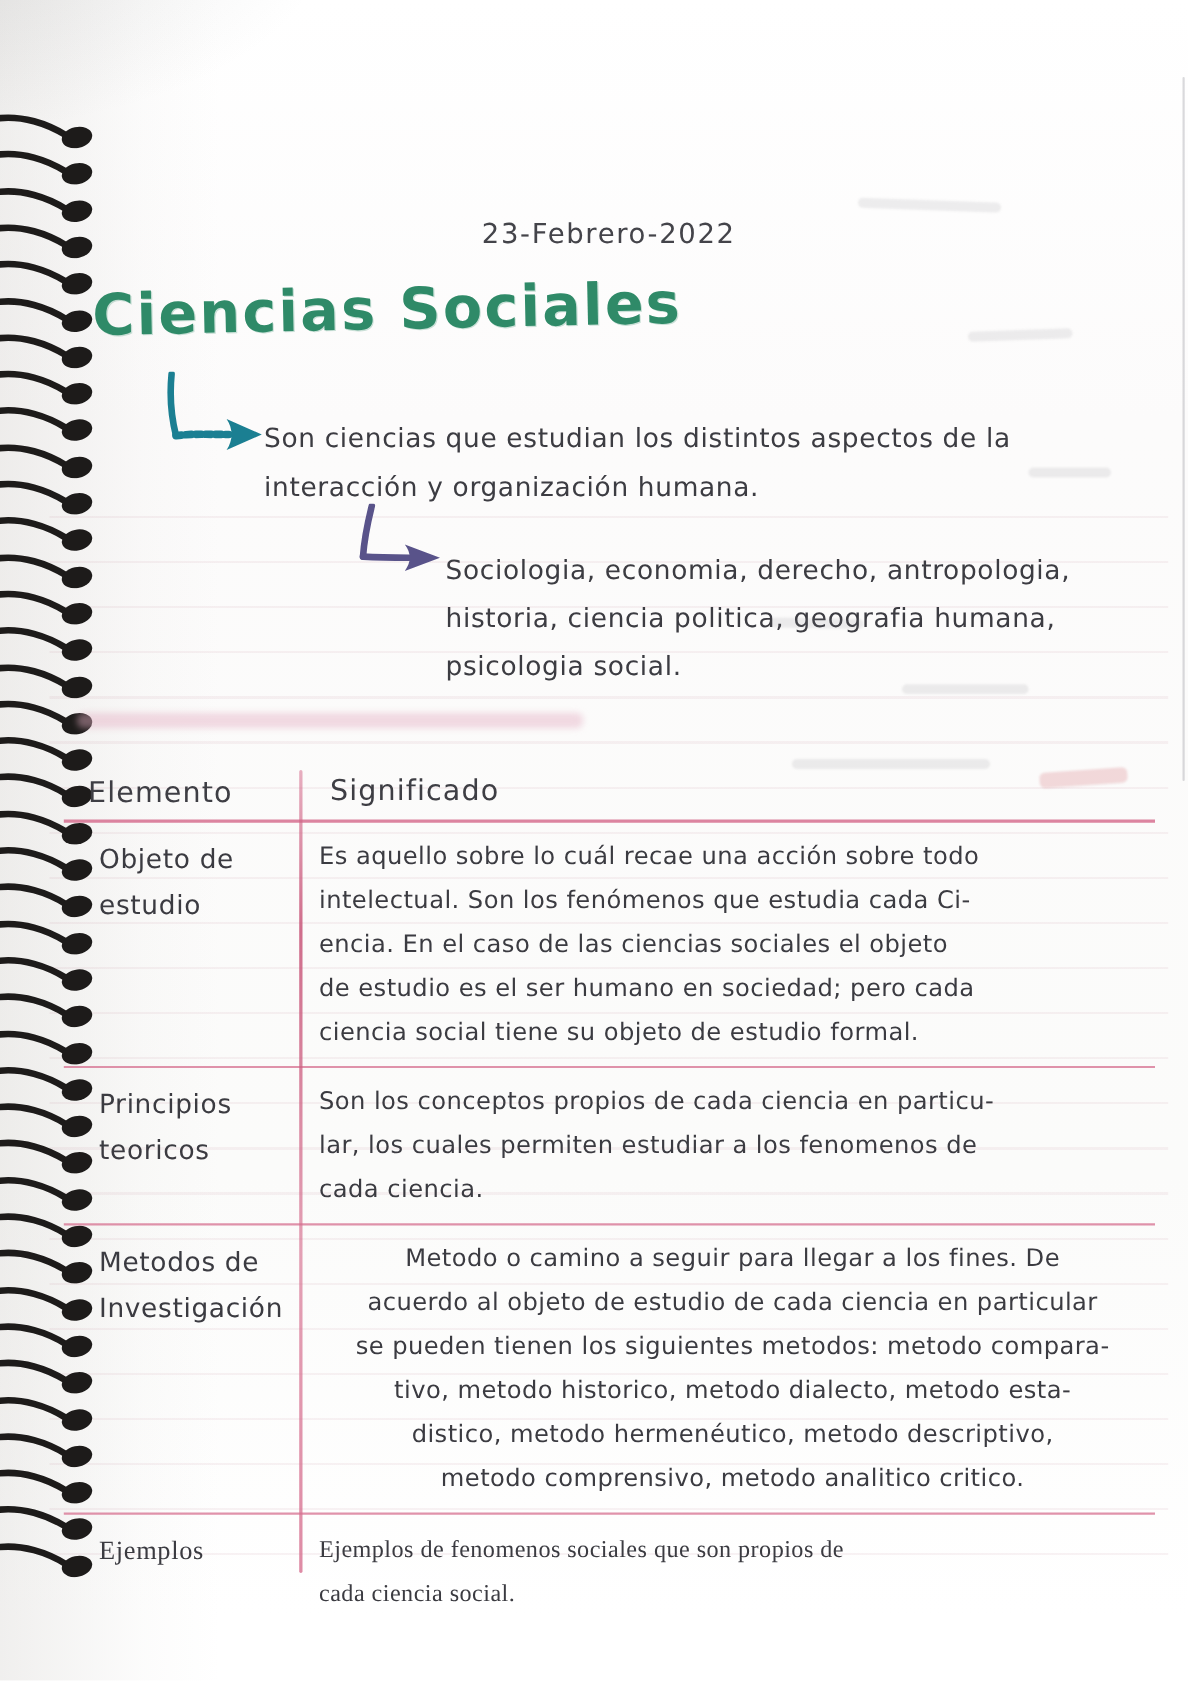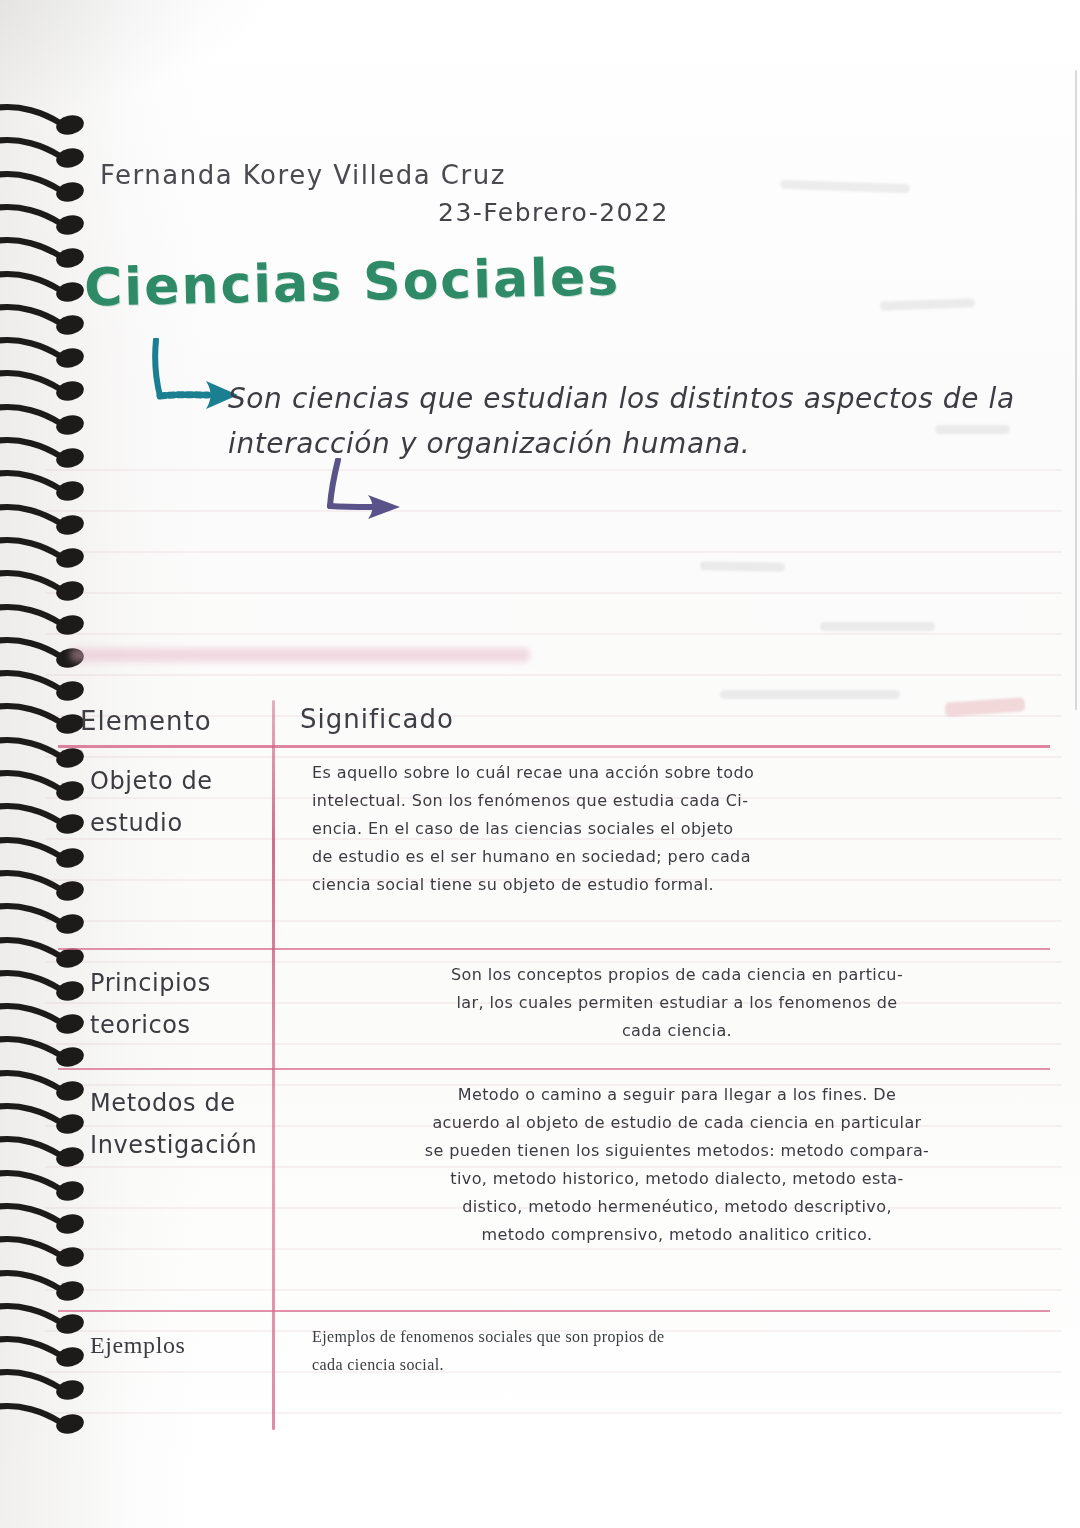--- a/index.html
+++ b/index.html
@@ -33,52 +33,52 @@
   
   .hand { letter-spacing:1px; }
   .author { position:absolute; left:100px; top:160px; font-size:26px; letter-spacing:1.5px; color:#4a4a50; }
   .date   { position:absolute; left:438px; top:198px; font-size:25px; letter-spacing:1.5px; color:#44444a; }
   .title  {
     position:absolute; left:84px; top:252px; font-size:52px; font-weight:700;
     letter-spacing:2px; color:#2f8a68; transform:rotate(-1.2deg);
     text-shadow:1px 1px 0 rgba(47,138,104,0.25);
   }
   .arrow { position:absolute; }
-  .note-1 { position:absolute; left:228px; top:376px; font-size:28px; line-height:45px;
-            white-space:pre-line; letter-spacing:0.6px; color:#3c3c42; width:800px;font-style:italic; }
+  .note-1 { position:absolute; left:240px; top:376px; font-size:24px; line-height:45px;
+            white-space:pre-line; letter-spacing:0.6px; color:#3c3c42; width:800px; }
   .note-2 { position:absolute; left:405px; top:496px; font-size:24px; line-height:44px;
             white-space:pre-line; letter-spacing:0.6px; color:#3c3c42; width:650px; }
   .table-title { position:absolute; left:82px; top:656px; font-size:30px; letter-spacing:1.2px; color:#38383e; }
   .table-title .hl {
     background:linear-gradient(97deg, rgba(236,196,213,0.95) 0%, rgba(236,196,213,0.40) 35%,
                rgba(236,196,213,0.85) 60%, rgba(236,196,213,0.45) 100%);
     padding:4px 16px 4px 6px; border-radius:3px;
   }
   .smudge-above {
     position:absolute; left:70px; top:648px; width:460px; height:14px;
     background:rgba(228,175,196,0.45); filter:blur(3px); border-radius:6px;
   }
   .col-head-el  { position:absolute; left:80px;  top:706px; font-size:26px; letter-spacing:1px; }
   .col-head-sig { position:absolute; left:300px; top:704px; font-size:26px; letter-spacing:1px; }
   .table { position:absolute; left:58px; top:745px; width:992px; border-top:3px solid rgba(214,111,143,0.85); }
   .trow  { display:flex; border-bottom:2px solid rgba(214,111,143,0.75); }
   .trow.last { border-bottom:none;font-family:Liberation Serif, serif; }
   .cell-el  { width:214px; padding:12px 6px 6px 32px; font-size:24px; line-height:42px;
               white-space:pre-line; letter-spacing:0.6px; color:#3b3b41; }
-  .cell-sig { flex:1; padding:11px 8px 10px 40px; font-size:16px; line-height:28px;
+  .cell-sig { flex:1; padding:11px 8px 10px 18px; font-size:22px; line-height:40px;
               white-space:pre-line; letter-spacing:0.4px; color:#3b3b41; }
   .vline { position:absolute; left:272px; top:700px; width:3px; height:730px;
            background:linear-gradient(to bottom, rgba(214,111,143,0.55), rgba(199,84,120,0.85) 20%,
                       rgba(214,111,143,0.65) 60%, rgba(214,111,143,0.8)); border-radius:2px; }
   
   .bleed { position:absolute; height:9px; border-radius:5px;
            background:rgba(118,114,126,0.12); filter:blur(1.2px); }
   .bleed.pink { background:rgba(205,90,100,0.22); }
   .rows-min .trow:nth-child(1) .cell-sig { min-height:200px; }
-  .rows-min .trow:nth-child(2) .cell-sig { min-height:118px;text-align:center; }
+  .rows-min .trow:nth-child(2) .cell-sig { min-height:118px; }
   .rows-min .trow:nth-child(3) .cell-sig { min-height:240px;text-align:center; }
   .rows-min .trow:nth-child(4) .cell-sig { min-height:116px; }
 </style>
 </head>
 <body>
 
 <div class="photo">
   <div class="page">
 
     <div class="rules"></div>
@@ -239,38 +239,40 @@
         <div class="loop" style="top: 1368.4px;"><svg width="96" height="32" viewBox="0 0 96 32">
             <path d="M1 5 C 26 1, 50 10, 66 20" stroke="#1d1b1a" stroke-width="6" fill="none" stroke-linecap="round"></path>
             <ellipse cx="76" cy="22" rx="14" ry="9.5" fill="#1d1b1a" transform="rotate(-12 76 22)"></ellipse>
           </svg></div>
         <div class="loop" style="top: 1401.7px;"><svg width="96" height="32" viewBox="0 0 96 32">
             <path d="M1 5 C 26 1, 50 10, 66 20" stroke="#1d1b1a" stroke-width="6" fill="none" stroke-linecap="round"></path>
             <ellipse cx="76" cy="22" rx="14" ry="9.5" fill="#1d1b1a" transform="rotate(-12 76 22)"></ellipse>
           </svg></div>
       </div>
 
-    <div class="author hand">Fernanda Korey Villeda Cruz</div>
     <div class="date hand">23-Febrero-2022</div>
 
     <h1 class="title">Ciencias Sociales</h1>
 
     <svg class="arrow" style="left:142px; top:338px;" width="106" height="80" viewBox="0 0 106 80">
       <path d="M14 2 C 12 22, 14 42, 18 58" stroke="#1b7f92" stroke-width="6" fill="none" stroke-linecap="round"></path>
       <path d="M18 58 C 35 56, 52 57, 66 57" stroke="#1b7f92" stroke-width="7" fill="none" stroke-linecap="round" stroke-dasharray="5 4"></path>
       <path d="M64 43 L 96 57 L 64 71 C 70 62, 70 52, 64 43 Z" fill="#1b7f92"></path>
     </svg>
     <div class="note-1">Son ciencias que estudian los distintos aspectos de la
 interacción y organización humana.</div>
 
     <svg class="arrow" style="left:308px; top:458px;" width="100" height="66" viewBox="0 0 100 66">
       <path d="M30 2 C 26 18, 23 34, 22 48" stroke="#59538a" stroke-width="6" fill="none" stroke-linecap="round"></path>
       <path d="M22 48 C 38 49, 52 49, 64 49" stroke="#59538a" stroke-width="6" fill="none" stroke-linecap="round"></path>
       <path d="M60 37 L 92 49 L 60 61 C 66 53, 66 45, 60 37 Z" fill="#59538a"></path>
     </svg>
+    <div class="note-2">Sociologia, economia, derecho, antropologia,
+historia, ciencia politica, geografia humana,
+psicologia social.</div>
 
     <div class="smudge-above"></div>
 
     <div class="col-head-el hand">Elemento</div>
     <div class="col-head-sig hand">Significado</div>
 
     <div class="table rows-min">
         <div class="trow">
           <div class="cell-el">Objeto de
 estudio</div>

